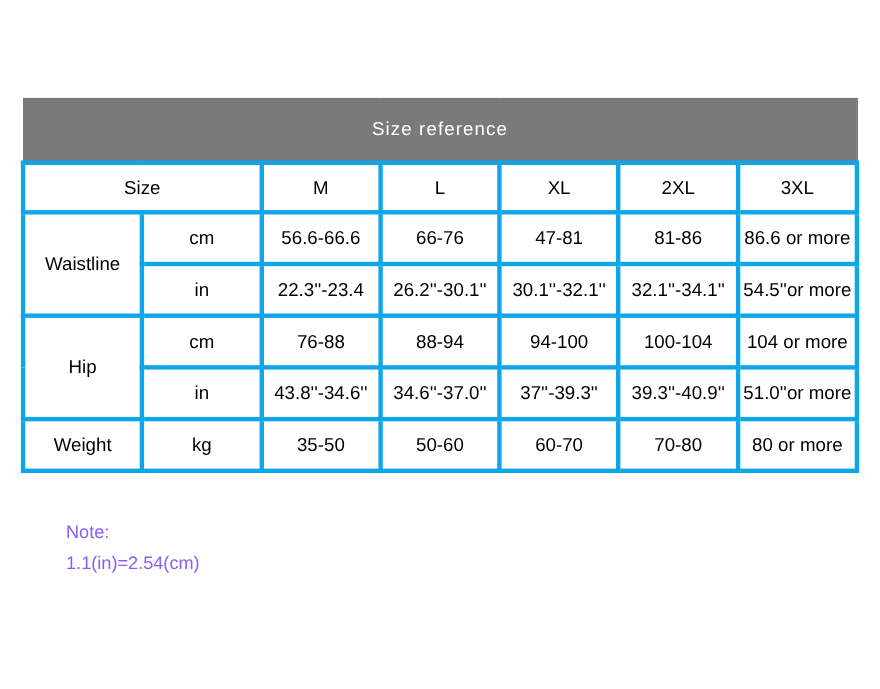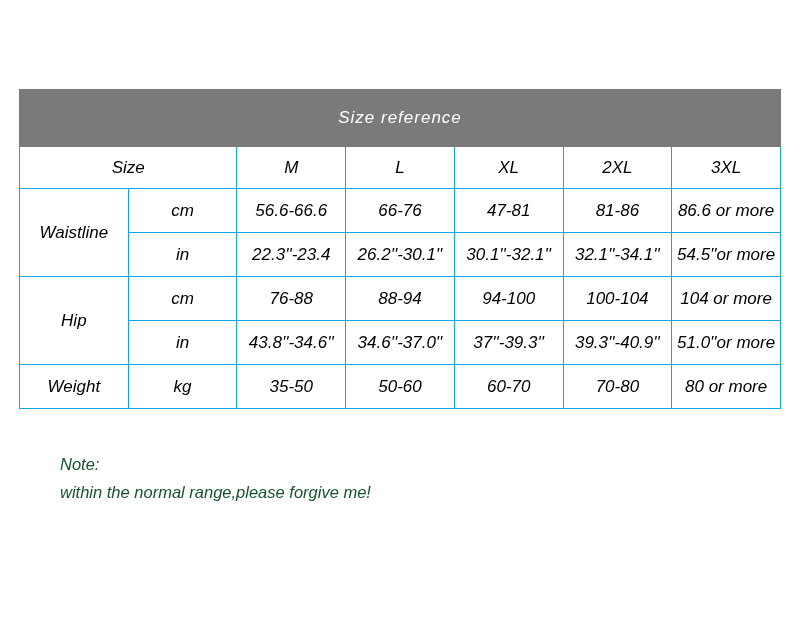--- a/index.html
+++ b/index.html
@@ -17,31 +17,30 @@
   .page {
     position: relative;
     width: 800px;
     height: 626px;
   }
   .size-table-wrap {
     position: absolute;
     left: 19px;
     top: 89px;
     width: 762px;
-    font-style: italic;
   }
   table.size-table {
     border-collapse: collapse;
     table-layout: fixed;
     width: 762px;
     background: #ffffff;
   }
   table.size-table td,
   table.size-table th {
-    border: 1px solid #0ea5e9;
+    border: 4px solid #0ea5e9;
     text-align: center;
     vertical-align: middle;
     font-weight: normal;
     font-size: 17px;
     padding: 0;
     color: #000000;
   }
   .title-cell {
     background: #7a7a7a;
     color: #ffffff !important;
@@ -65,26 +64,25 @@
   }
   .val-cell {
     font-size: 17px;
   }
   .weight-row td {
     height: 43px;
   }
   .notes {
     position: absolute;
     left: 60px;
-    top: 450px;
+    top: 470px;
     width: 700px;
     font-size: 16.5px;
     line-height: 28px;
-    color: #14532d;
-    font-style: italic;
+    color: #8b5cf6;
   }
   .notes div {
     white-space: pre;
   }
 </style>
 </head>
 <body>
 
 <div class="page">
 
@@ -148,16 +146,16 @@
           <td class="val-cell">60-70</td>
           <td class="val-cell">70-80</td>
           <td class="val-cell">80 or more</td>
         </tr>
       </tbody>
     </table>
   </div>
 
   <div class="notes">
     <div>Note:</div>
-    <div>within the normal range,please forgive me!</div>
+    <div>1.1(in)=2.54(cm)</div>
   </div>
 
 </div>
 
 </body></html>

